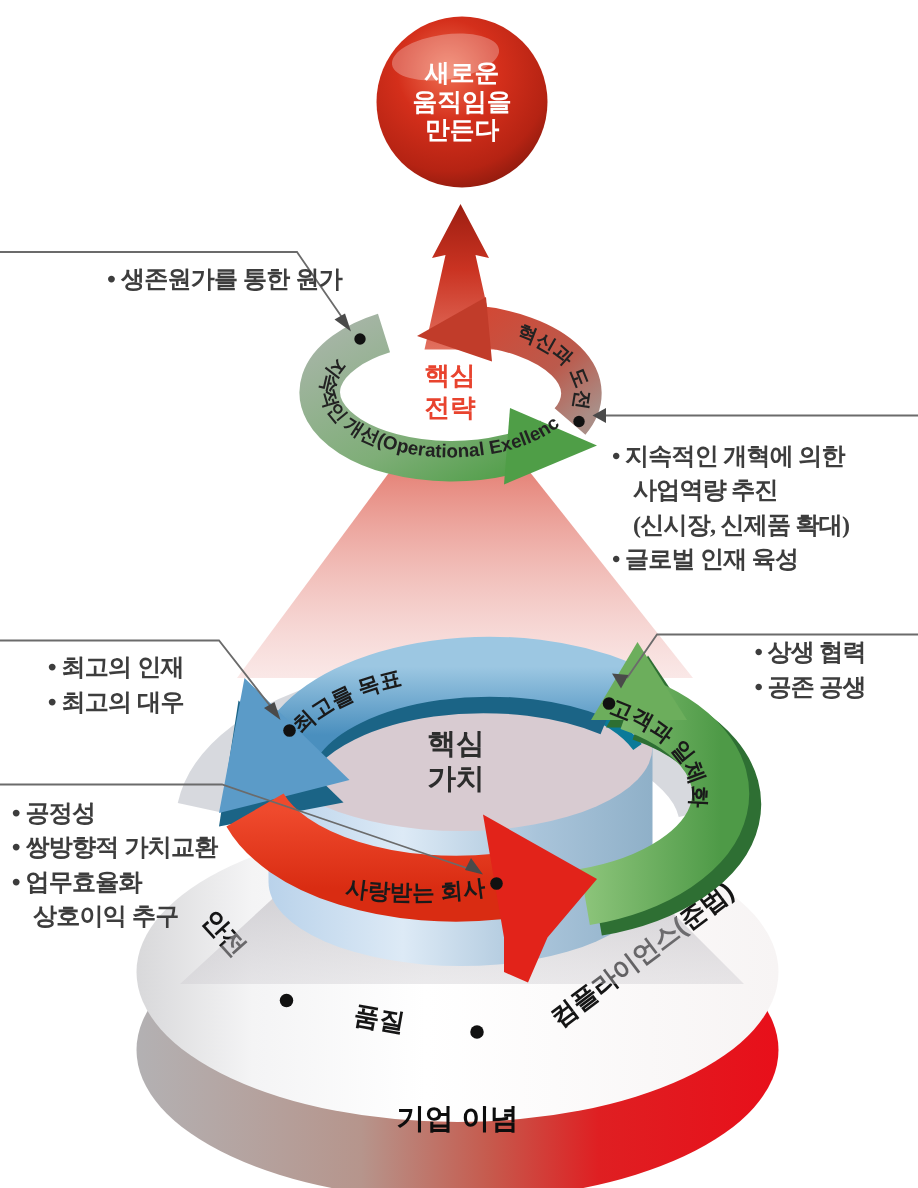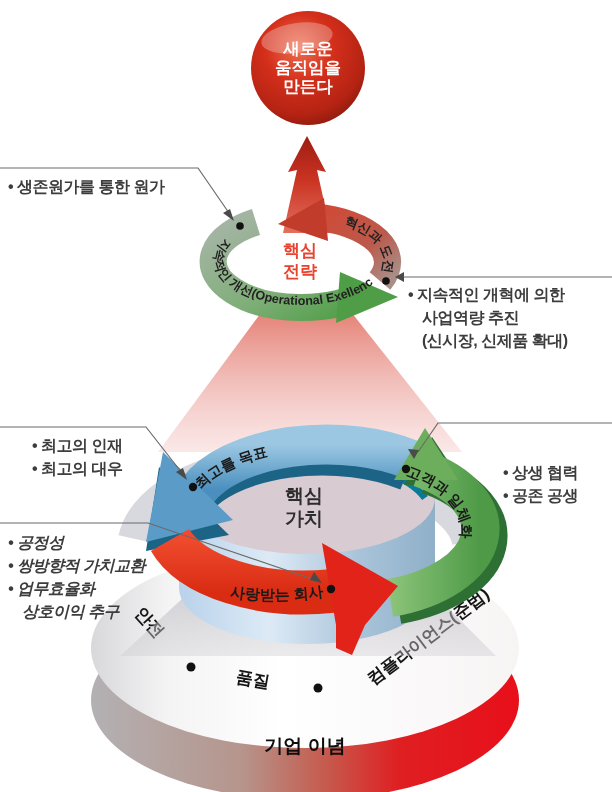--- a/index.html
+++ b/index.html
@@ -178,40 +178,41 @@
   </g>
   <g fill="#111111">
     <circle cx="240" cy="226" r="3.8"></circle>
     <circle cx="386" cy="281" r="3.8"></circle>
     <circle cx="193" cy="487" r="4.2"></circle>
     <circle cx="406" cy="469" r="4.2"></circle>
     <circle cx="331" cy="589" r="4.2"></circle>
   </g>
 </svg>
 
-<div class="callout" style="left:8px;top:175px;width:220px;">
+<div class="callout" style="left:8px;top:175px;width:220px;text-align:right;">
   <div>• 생존원가를 통한 원가</div>
 </div>
 
-<div class="callout right" style="left:408px;top:283px;width:200px;">
+<div class="callout right" style="left:408px;top:293px;width:200px;font-family:Liberation Serif, serif;">
   <div>• 지속적인 개혁에 의한</div>
   <div class="cont">사업역량 추진</div>
   <div class="cont">(신시장, 신제품 확대)</div>
+  <div>• 글로벌 인재 육성</div>
 </div>
 
 <div class="callout" style="left:8px;top:434px;width:160px;margin-left:24px;">
   <div>• 최고의 인재</div>
   <div>• 최고의 대우</div>
 </div>
 
-<div class="callout right" style="left:503px;top:461px;width:105px;">
+<div class="callout right" style="left:503px;top:424px;width:105px;font-family:Liberation Serif, serif;">
   <div>• 상생 협력</div>
   <div>• 공존 공생</div>
 </div>
 
-<div class="callout" style="left:8px;top:531px;width:180px;font-style:italic;">
+<div class="callout" style="left:8px;top:531px;width:180px;">
   <div>• 공정성</div>
   <div>• 쌍방향적 가치교환</div>
   <div>• 업무효율화</div>
   <div class="cont">상호이익 추구</div>
 </div>
 
 </div>
 
 </body></html>

